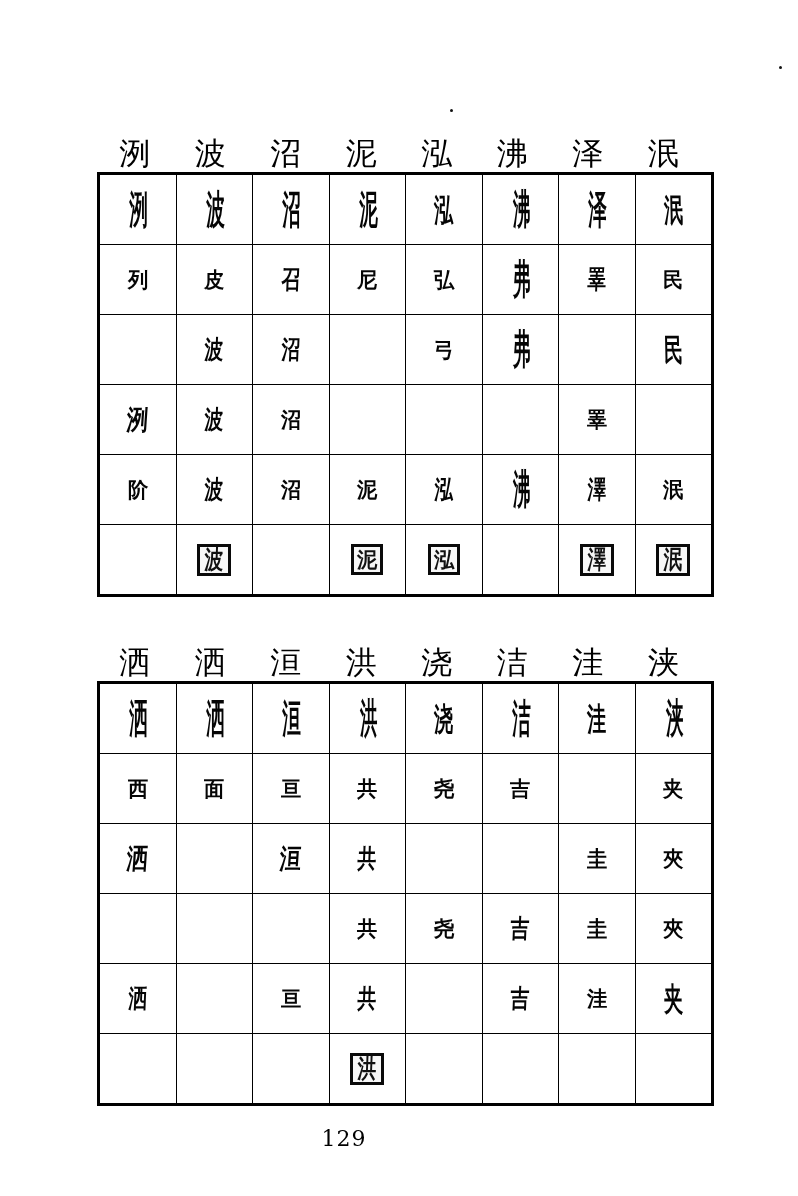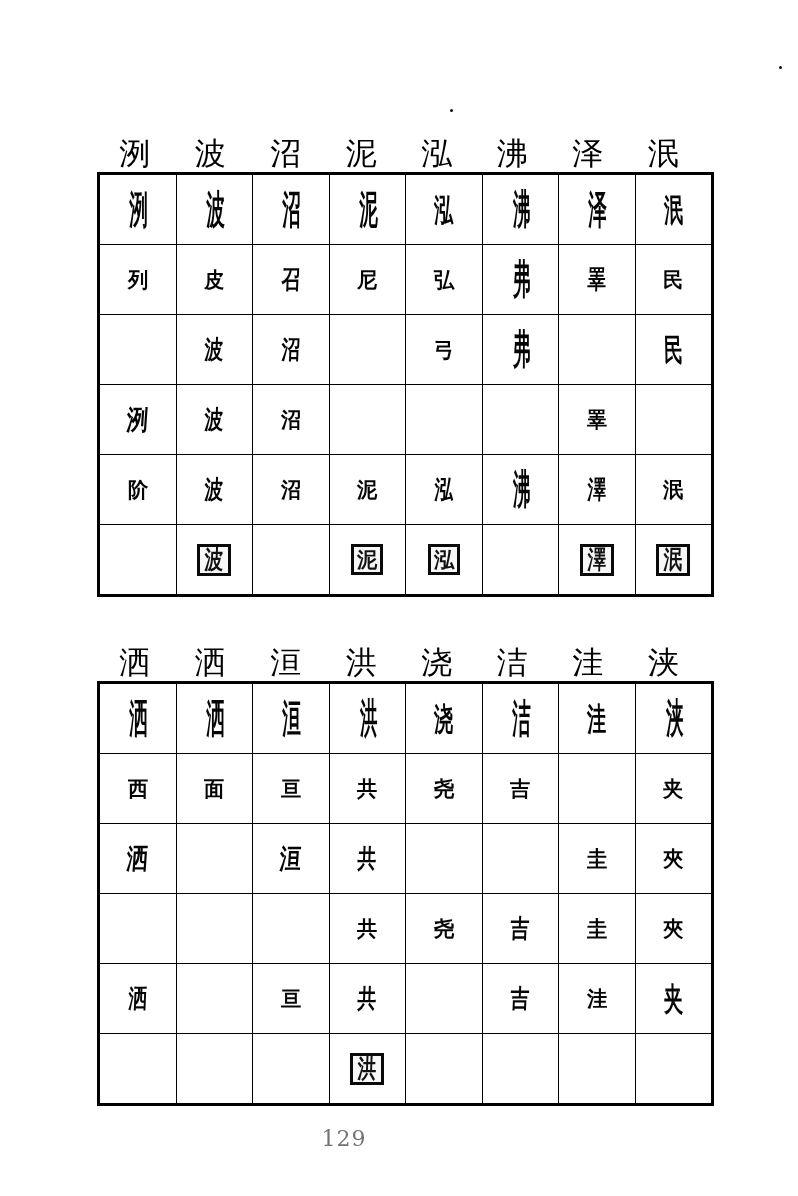--- a/index.html
+++ b/index.html
@@ -97,21 +97,21 @@
 
   .folio {
     position: absolute;
     left: 0;
     top: 1126px;
     width: 688px;
     text-align: center;
     font-family: "DejaVu Serif", serif;
     font-size: 22px;
     letter-spacing: 1px;
-    color: #737373;
+    color: #000000;
   }
 </style>
 </head>
 <body>
 
 <div class="page">
 
   <div class="speck s1"></div>
   <div class="speck s2"></div>
 

